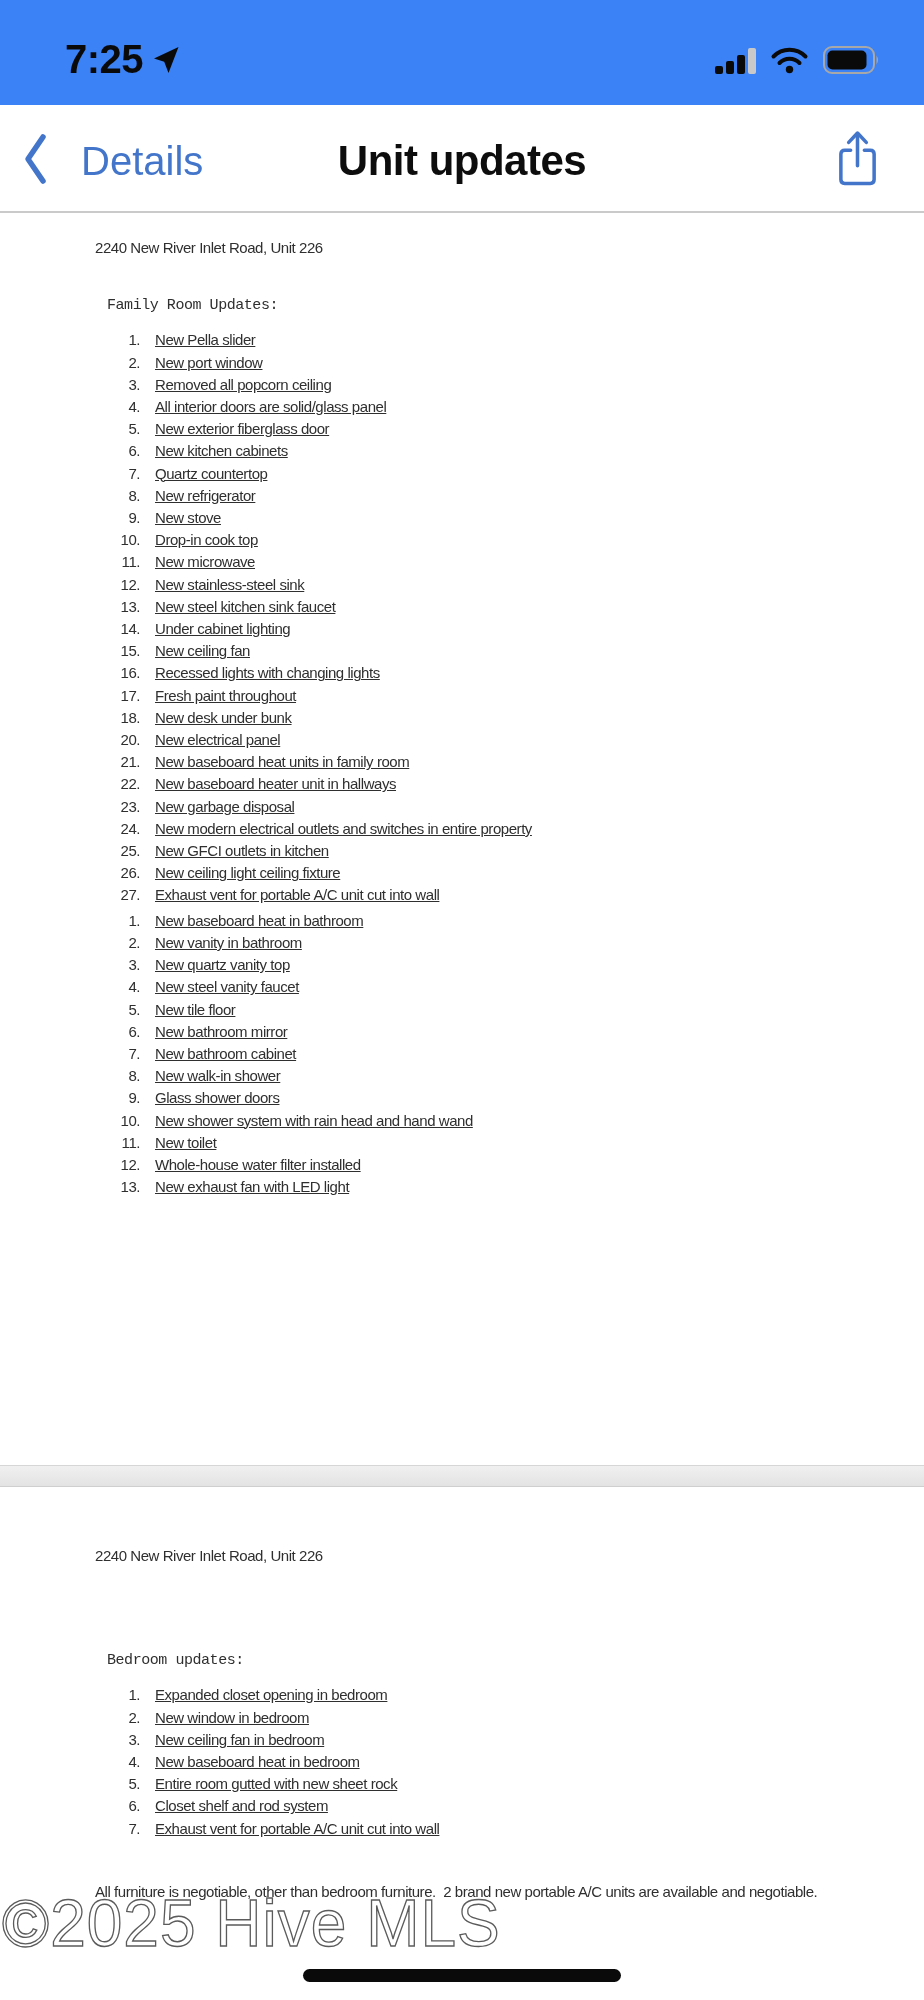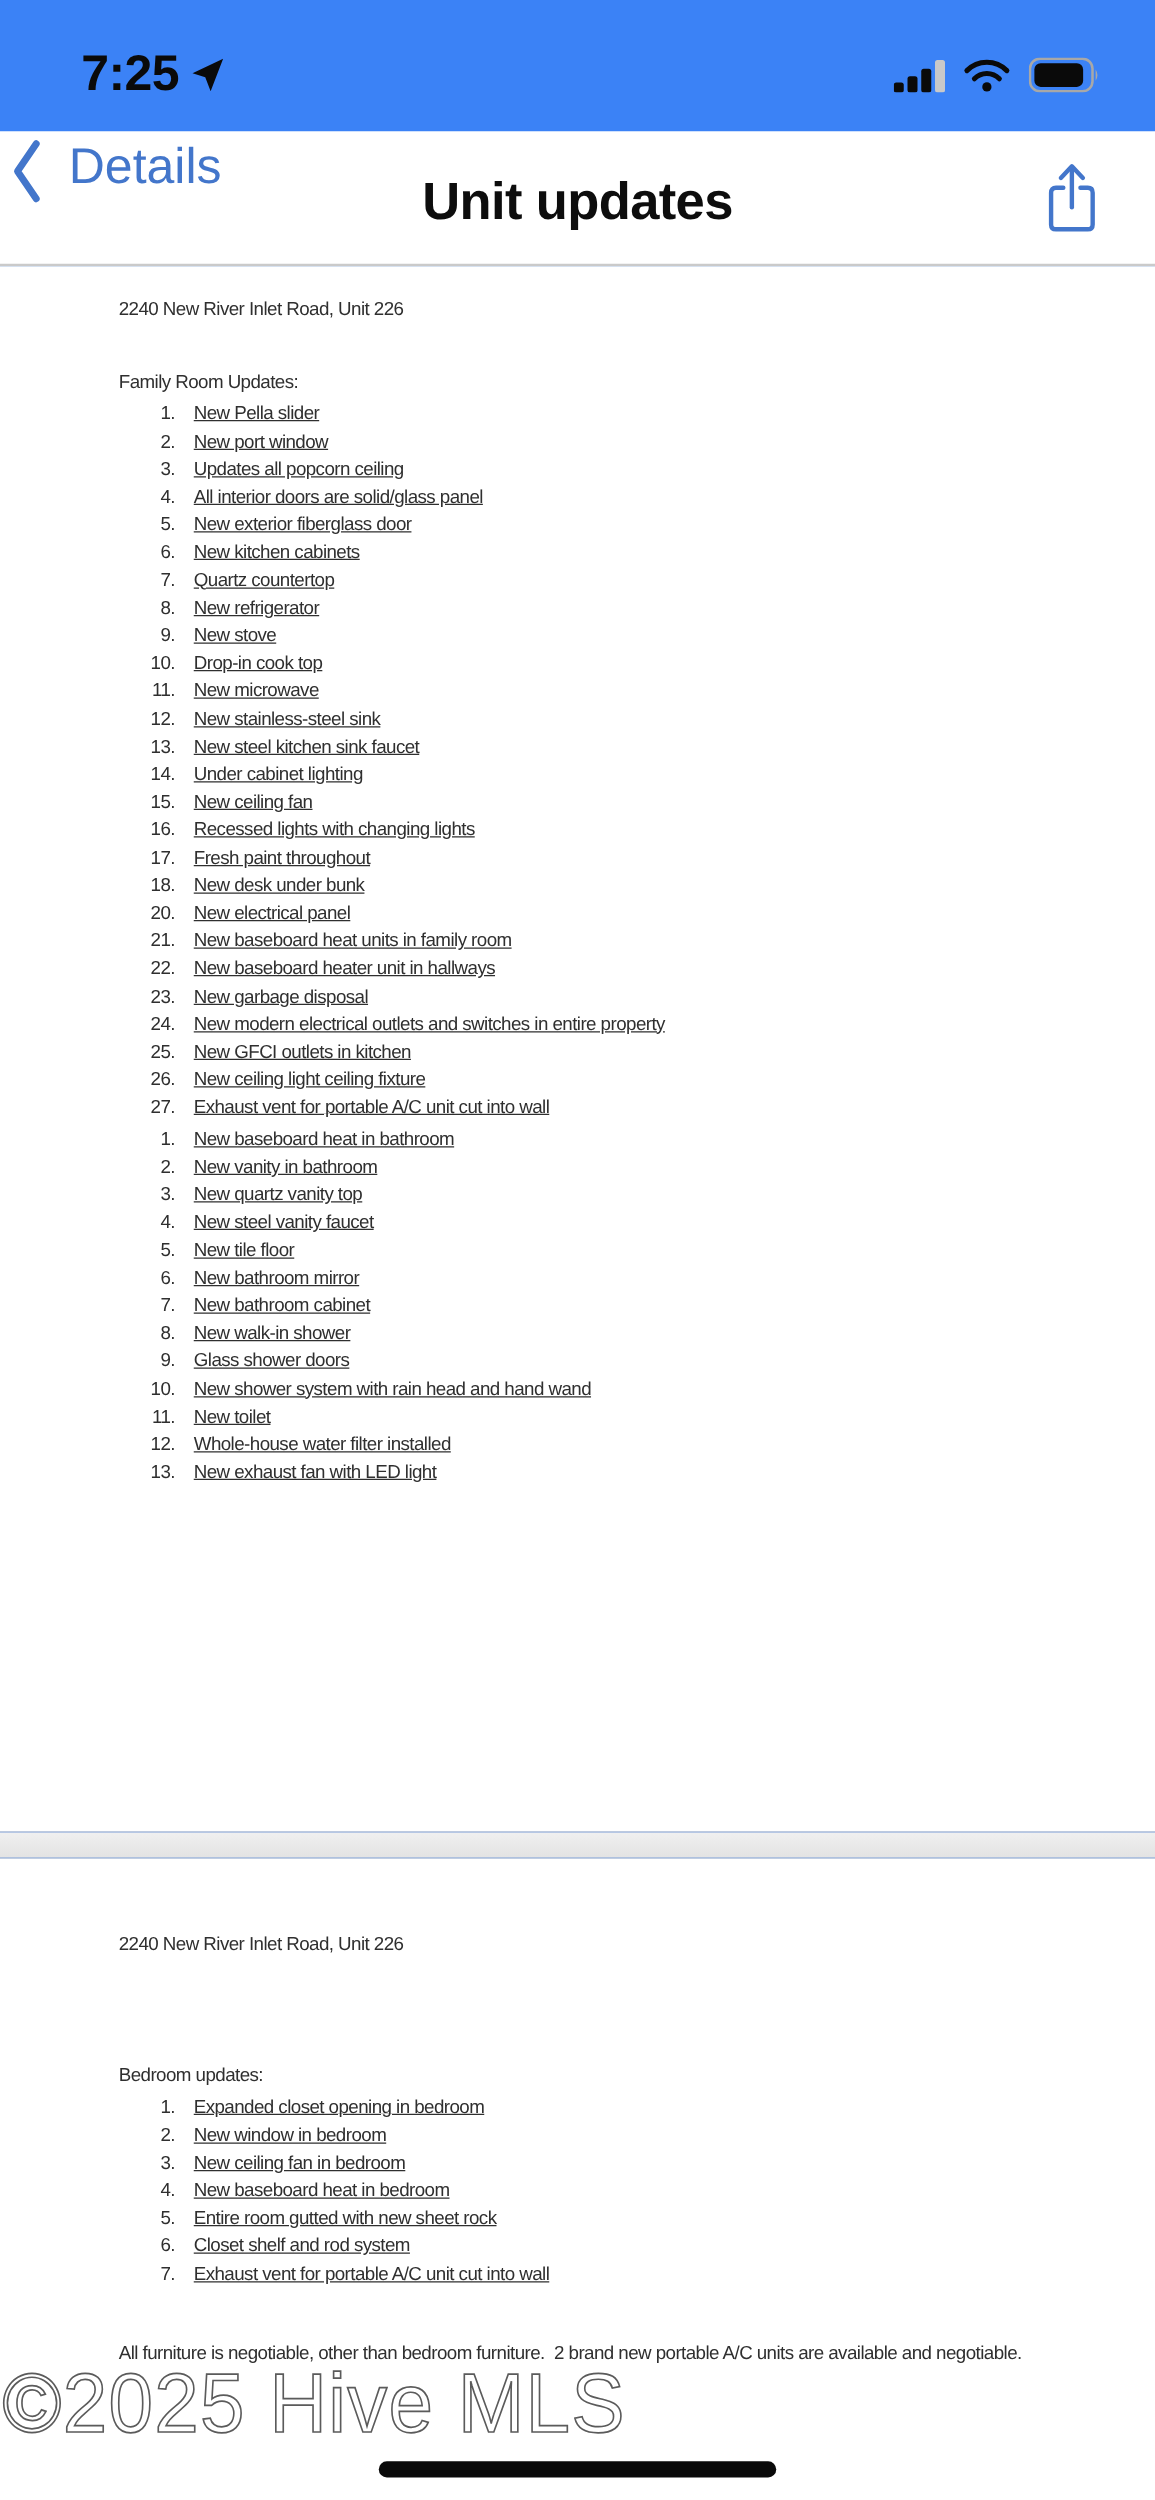--- a/index.html
+++ b/index.html
@@ -23,40 +23,40 @@
   .sb-right{display:flex;align-items:center;gap:14px;}
   .sb-right span{display:flex;align-items:center;}
 
   
   .nav-bar{
     height:108px;position:relative;display:flex;align-items:center;
     border-bottom:2px solid #cacaca;box-sizing:border-box;background:#ffffff;
     padding-top:6px;
   }
   .back{
-    position:absolute;left:9px;top:0;bottom:0;
-    display:flex;gap:22px;cursor:pointer;padding-top:6px;
+    position:absolute;left:23px;top:0;bottom:0;
+    display:flex;align-items:center;gap:34px;cursor:pointer;padding-top:6px;
   }
   .back-label{font-size:40px;color:#4376cb;}
   .nav-title{
     position:absolute;left:0;right:0;text-align:center;
     font-size:42px;font-weight:700;color:#0d0d0d;letter-spacing:-0.5px;
   }
   .share-btn{
     position:absolute;right:44px;top:0;bottom:0;display:flex;align-items:center;
     cursor:pointer;padding-top:6px;
   }
 
   
   .doc-text{font-size:15px;letter-spacing:-0.45px;color:#2f2f2f;line-height:22.2px;}
   .page{background:#ffffff;box-sizing:border-box;}
   .page1{height:1252px;padding:24px 54px 0 95px;}
   .page2{height:513px;padding:58px 54px 0 95px;}
   .addr{margin:0;}
-  .hding{margin:0;}
+  .hding{margin:12px;font-family:Liberation Mono, monospace;}
   .h-family{margin-top:36px;}
   .h-bath{margin-top:21px;}
   .h-bed{margin-top:83px;}
   .doc-list{margin-top:3px;}
   .doc-li{display:flex;}
   .doc-li .num{flex:0 0 45px;text-align:right;}
   .doc-li .itm{margin-left:15px;text-decoration:underline;}
   .note{margin:40px 0 12px;line-height:23px;white-space:pre-wrap;}
 
   .page-gap{
@@ -150,21 +150,21 @@
           <div class="doc-li">
             <span class="num">1.</span>
             <span class="itm">New Pella slider</span>
           </div>
           <div class="doc-li">
             <span class="num">2.</span>
             <span class="itm">New port window</span>
           </div>
           <div class="doc-li">
             <span class="num">3.</span>
-            <span class="itm">Updates all popcorn ceiling</span>
+            <span class="itm">Removed all popcorn ceiling</span>
           </div>
           <div class="doc-li">
             <span class="num">4.</span>
             <span class="itm">All interior doors are solid/glass panel</span>
           </div>
           <div class="doc-li">
             <span class="num">5.</span>
             <span class="itm">New exterior fiberglass door</span>
           </div>
           <div class="doc-li">

